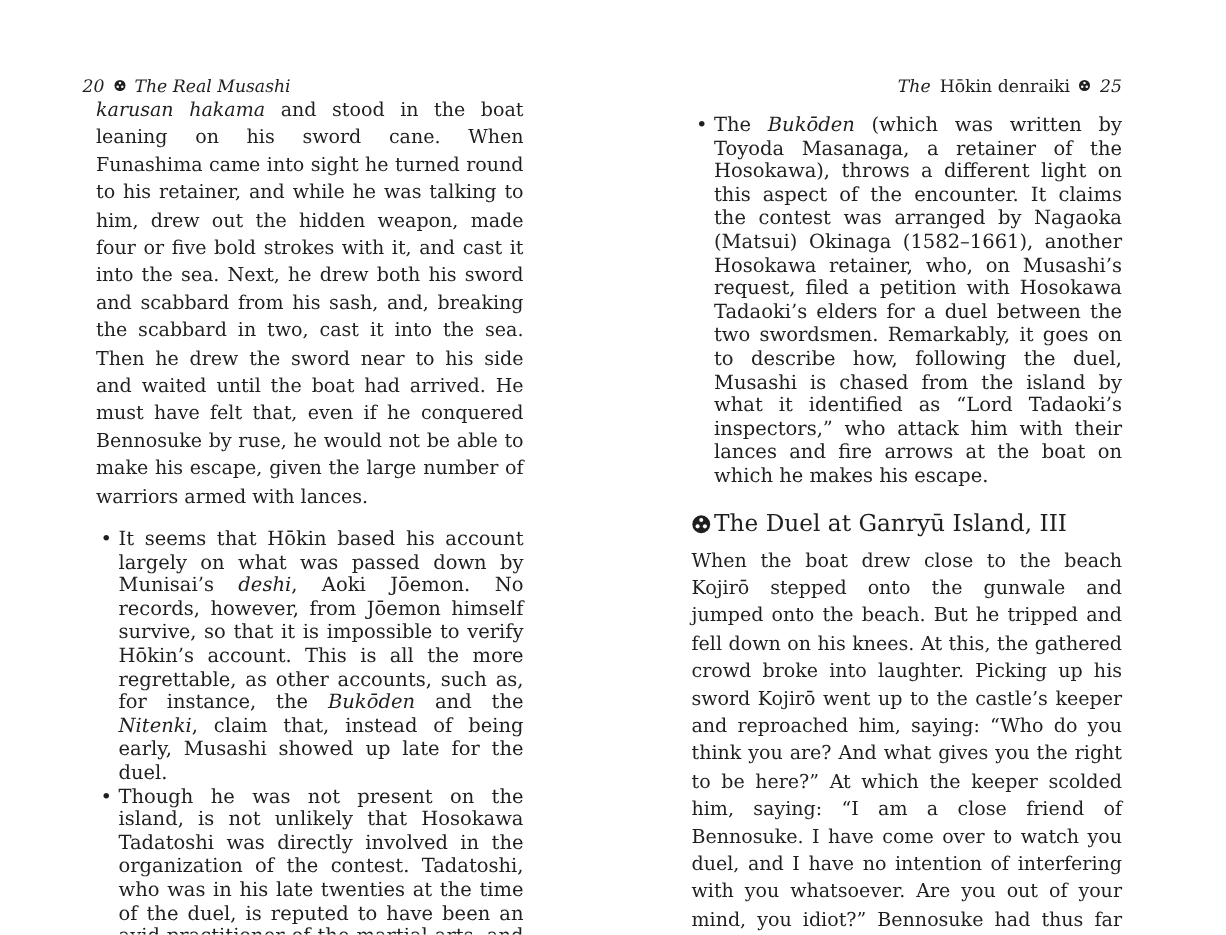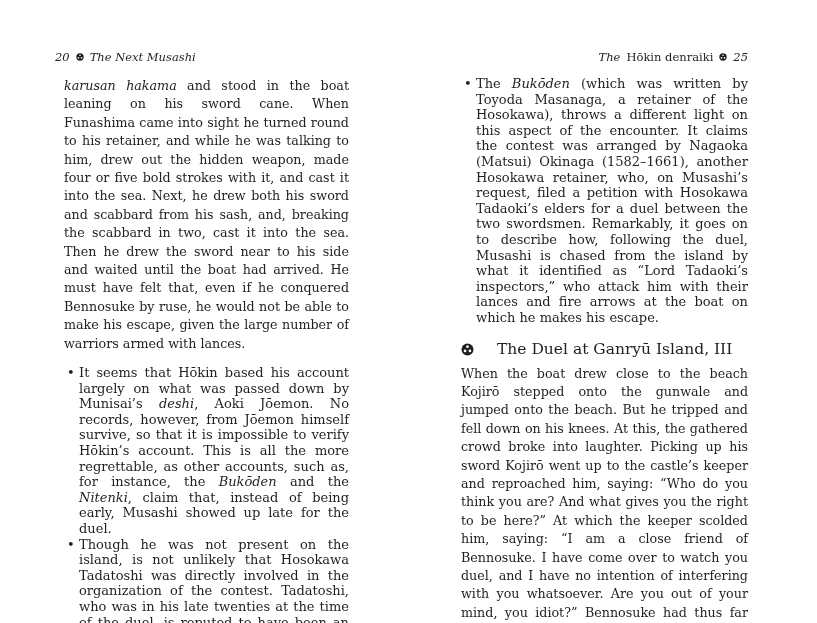--- a/index.html
+++ b/index.html
@@ -45,21 +45,21 @@
     flex: 0 0 auto;
   }
 
   .body-para {
     margin: 0;
     font-size: 12.7px;
     line-height: 18.4px;
     text-align: justify;
     hyphens: auto;
   }
-  .page.left .body-para { margin-top: 13px; }
+  .page.left .body-para { }
 
   .it { font-style: italic; }
 
   ul.notes {
     list-style: none;
     margin: 12px 0 0 0;
     padding: 0;
     font-size: 13px;
     line-height: 15.6px;
     text-align: justify;
@@ -76,42 +76,42 @@
     top: 0;
   }
 
   .section-heading {
     margin: 14px 0 6px 0;
     font-size: 15.5px;
     font-weight: normal;
     line-height: 19px;
     display: flex;
     align-items: center;
-    gap: 23px;
+    gap: 2px;
   }
 
   .page.right .body-para.flush  { margin-top: 0; }
 </style>
 </head>
 <body>
 
 <div class="spread">
 
   <section class="page left">
     <header class="running-head left-head">
       <span class="it-txt">20</span>
       <span class="tomoe">
         <svg width="8" height="8" viewBox="0 0 24 24" aria-hidden="true">
           <circle cx="12" cy="12" r="11" fill="#1f1f1f"></circle>
           <circle cx="12" cy="6.8" r="2.5" fill="#ffffff"></circle>
           <circle cx="7.5" cy="14.6" r="2.5" fill="#ffffff"></circle>
           <circle cx="16.5" cy="14.6" r="2.5" fill="#ffffff"></circle>
         </svg>
       </span>
-      <span class="it-txt">The Next Musashi</span>
+      <span class="it-txt">The Real Musashi</span>
     </header>
 
     <p class="body-para"><span class="it">karusan hakama</span><span> and stood in the boat leaning on his sword cane. When Funashima came into sight he turned round to his retainer, and while he was talking to him, drew out the hidden weapon, made four or five bold strokes with it, and cast it into the sea. Next, he drew both his sword and scabbard from his sash, and, breaking the scabbard in two, cast it into the sea. Then he drew the sword near to his side and waited until the boat had arrived. He must have felt that, even if he conquered Bennosuke by ruse, he would not be able to make his escape, given the large number of warriors armed with lances.</span></p>
 
     <ul class="notes">
       <li><span>It seems that Hōkin based his account largely on what was passed down by Munisai’s </span><span class="it">deshi</span><span>, Aoki Jōemon. No records, however, from Jōemon himself survive, so that it is impossible to verify Hōkin’s account. This is all the more regrettable, as other accounts, such as, for instance, the </span><span class="it">Bukōden</span><span> and the </span><span class="it">Nitenki</span><span>, claim that, instead of being early, Musashi showed up late for the duel.</span></li>
       <li><span>Though he was not present on the island, is not unlikely that Hosokawa Tadatoshi was directly involved in the organization of the contest. Tadatoshi, who was in his late twenties at the time of the duel, is reputed to have been an avid practitioner of the martial arts, and given that the duel involved Sasaki Kojirō, his father’s private fencing instructor, he naturally would have had a keen interest in its outcome. Indeed, he may well have practiced the art of fencing under Kojirō. In this light it is not surprising that the keeper of his castle was present at the duel.</span></li>
     </ul>
   </section>
 

